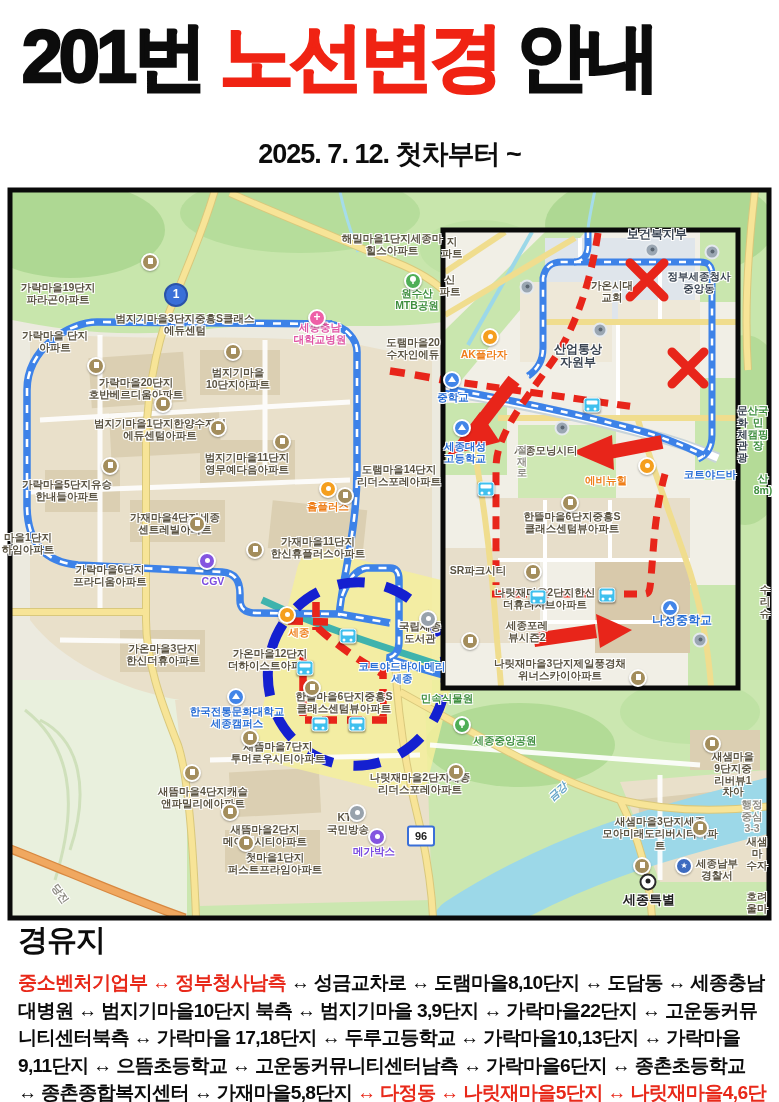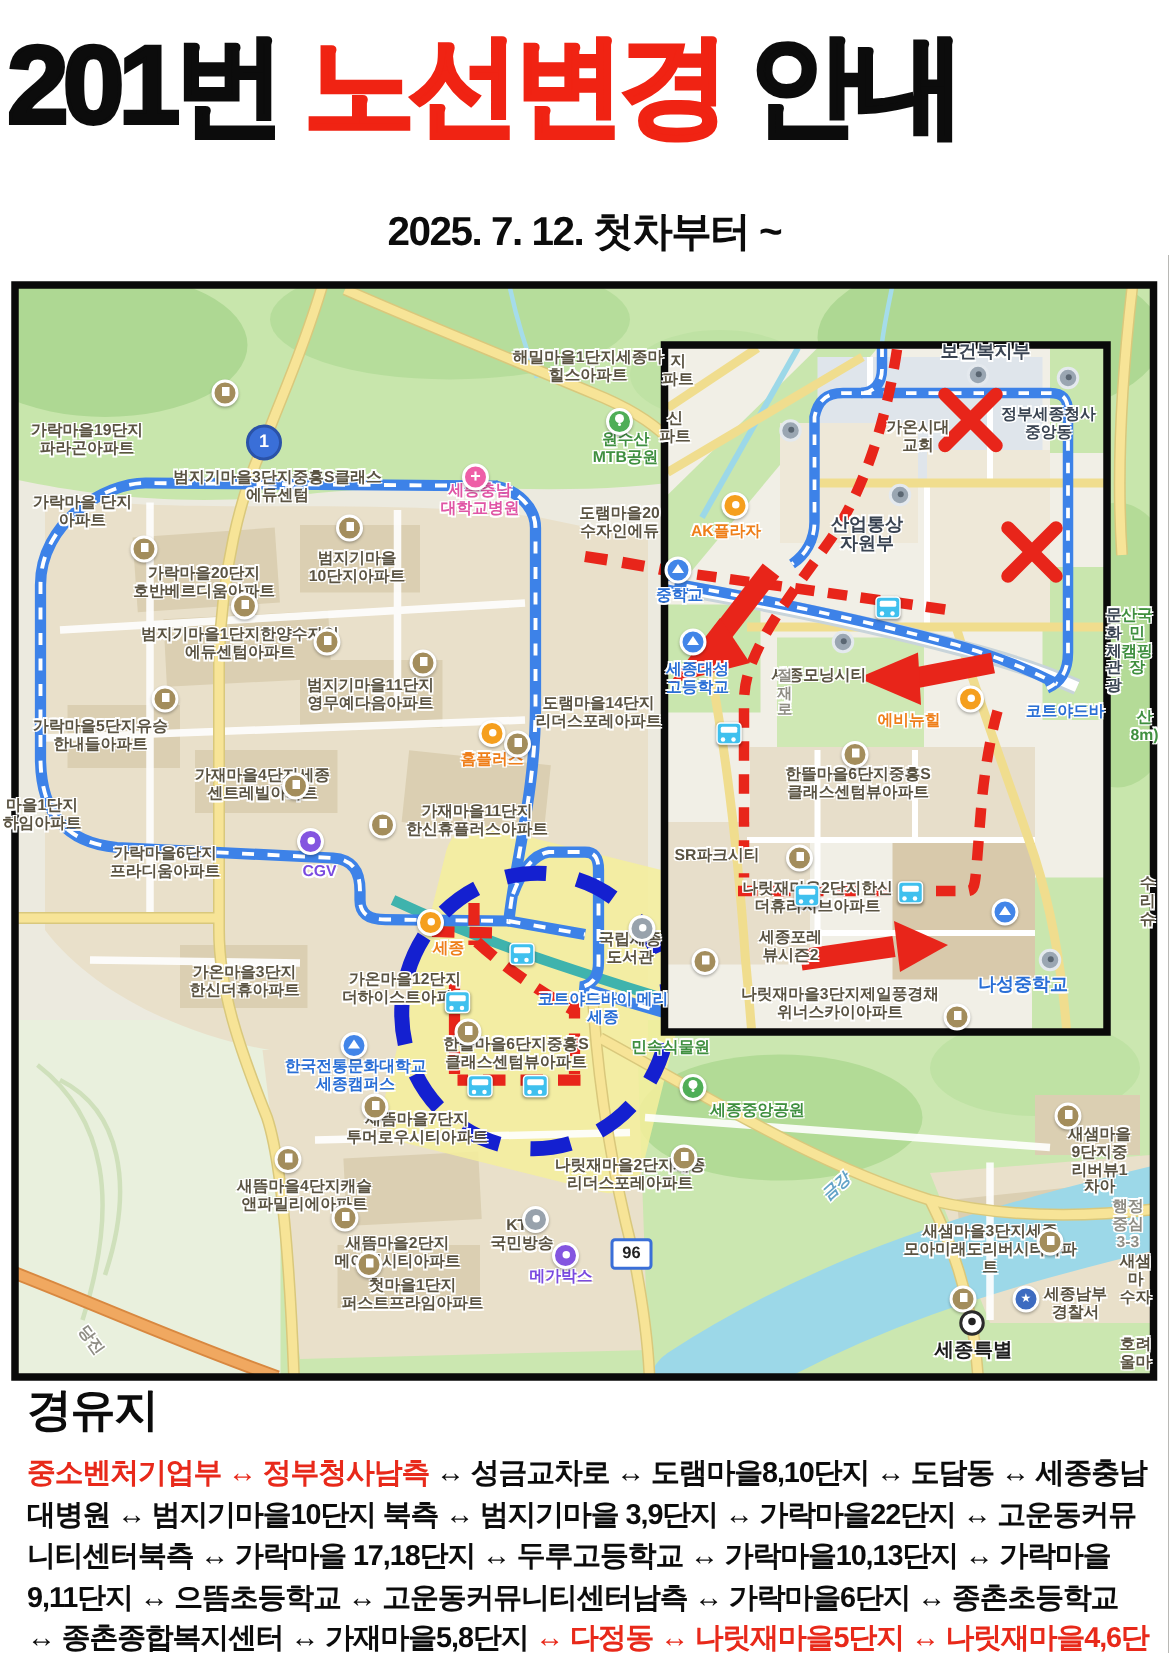--- a/index.html
+++ b/index.html
@@ -1,21 +1,21 @@
 <!DOCTYPE html>
 <html><head>
 <meta charset="utf-8">
 <style>
   html,body{margin:0;padding:0;background:#888;}
   .poster{position:relative;width:779px;height:1102px;background:#fff;overflow:hidden;
           font-family:"Liberation Sans","DejaVu Sans",sans-serif;}
   
   .title{position:absolute;left:0;top:8px;width:644px;text-align:center;
          font-size:74px;font-weight:900;letter-spacing:-4px;color:#0c0c0c;
-         -webkit-text-stroke:2.5px currentColor;white-space:nowrap;}
+         -webkit-text-stroke:2.5px currentColor;white-space:nowrap;padding-left:17px;}
   .title .hl{color:#f02313;-webkit-text-stroke:2.5px #f02313;}
   .subtitle{position:absolute;left:0;top:136px;width:779px;text-align:center;
             font-size:27px;font-weight:900;letter-spacing:-1px;color:#0c0c0c;}
   
   .map{position:absolute;left:0;top:0;width:779px;height:1102px;}
   .map svg{position:absolute;left:0;top:0;}
   .labels,.icons{position:absolute;left:0;top:0;width:779px;height:1102px;pointer-events:none;}
   .lb{position:absolute;transform:translateX(-50%);text-align:center;
       font-size:10.5px;font-weight:700;line-height:1.12;color:#5a5342;white-space:pre-line;
       text-shadow:-1px -1px 0 #fff,1px -1px 0 #fff,-1px 1px 0 #fff,1px 1px 0 #fff,0 1px 0 #fff,0 -1px 0 #fff;}
@@ -408,21 +408,21 @@
         <div class="lb blue" style="left: 710px; top: 469px;">코트야드바</div>
         <div class="lb green" style="left: 763px; top: 473px;">산
 8m)</div>
         <div class="lb" style="left: 572px; top: 511px;">한뜰마을6단지중흥S
 클래스센텀뷰아파트</div>
         <div class="lb" style="left: 478px; top: 565px;">SR파크시티</div>
         <div class="lb" style="left: 545px; top: 587px;">나릿재마을2단지한신
 더휴리저브아파트</div>
         <div class="lb" style="left: 527px; top: 620px;">세종포레
 뷰시즌2</div>
-        <div class="lb blue" style="left: 682px; top: 614px; font-size: 12px; margin-top: 36px;">나성중학교</div>
+        <div class="lb blue" style="left: 682px; top: 614px; font-size: 12px;">나성중학교</div>
         <div class="lb" style="left: 560px; top: 658px;">나릿재마을3단지제일풍경채
 위너스카이아파트</div>
         <div class="lb gov" style="left: 724px; top: 405px; padding-left: 37px;">문화체
 관광</div>
         <div class="lb green" style="left: 758px; top: 405px;">산국민
 캠핑장</div>
         <div class="lb" style="left: 765px; top: 584px;">수
 리슈</div>
         <div class="lb vert gray" style="left: 522px; top: 438px; font-size: 10px;">절재로</div>
       </div>

